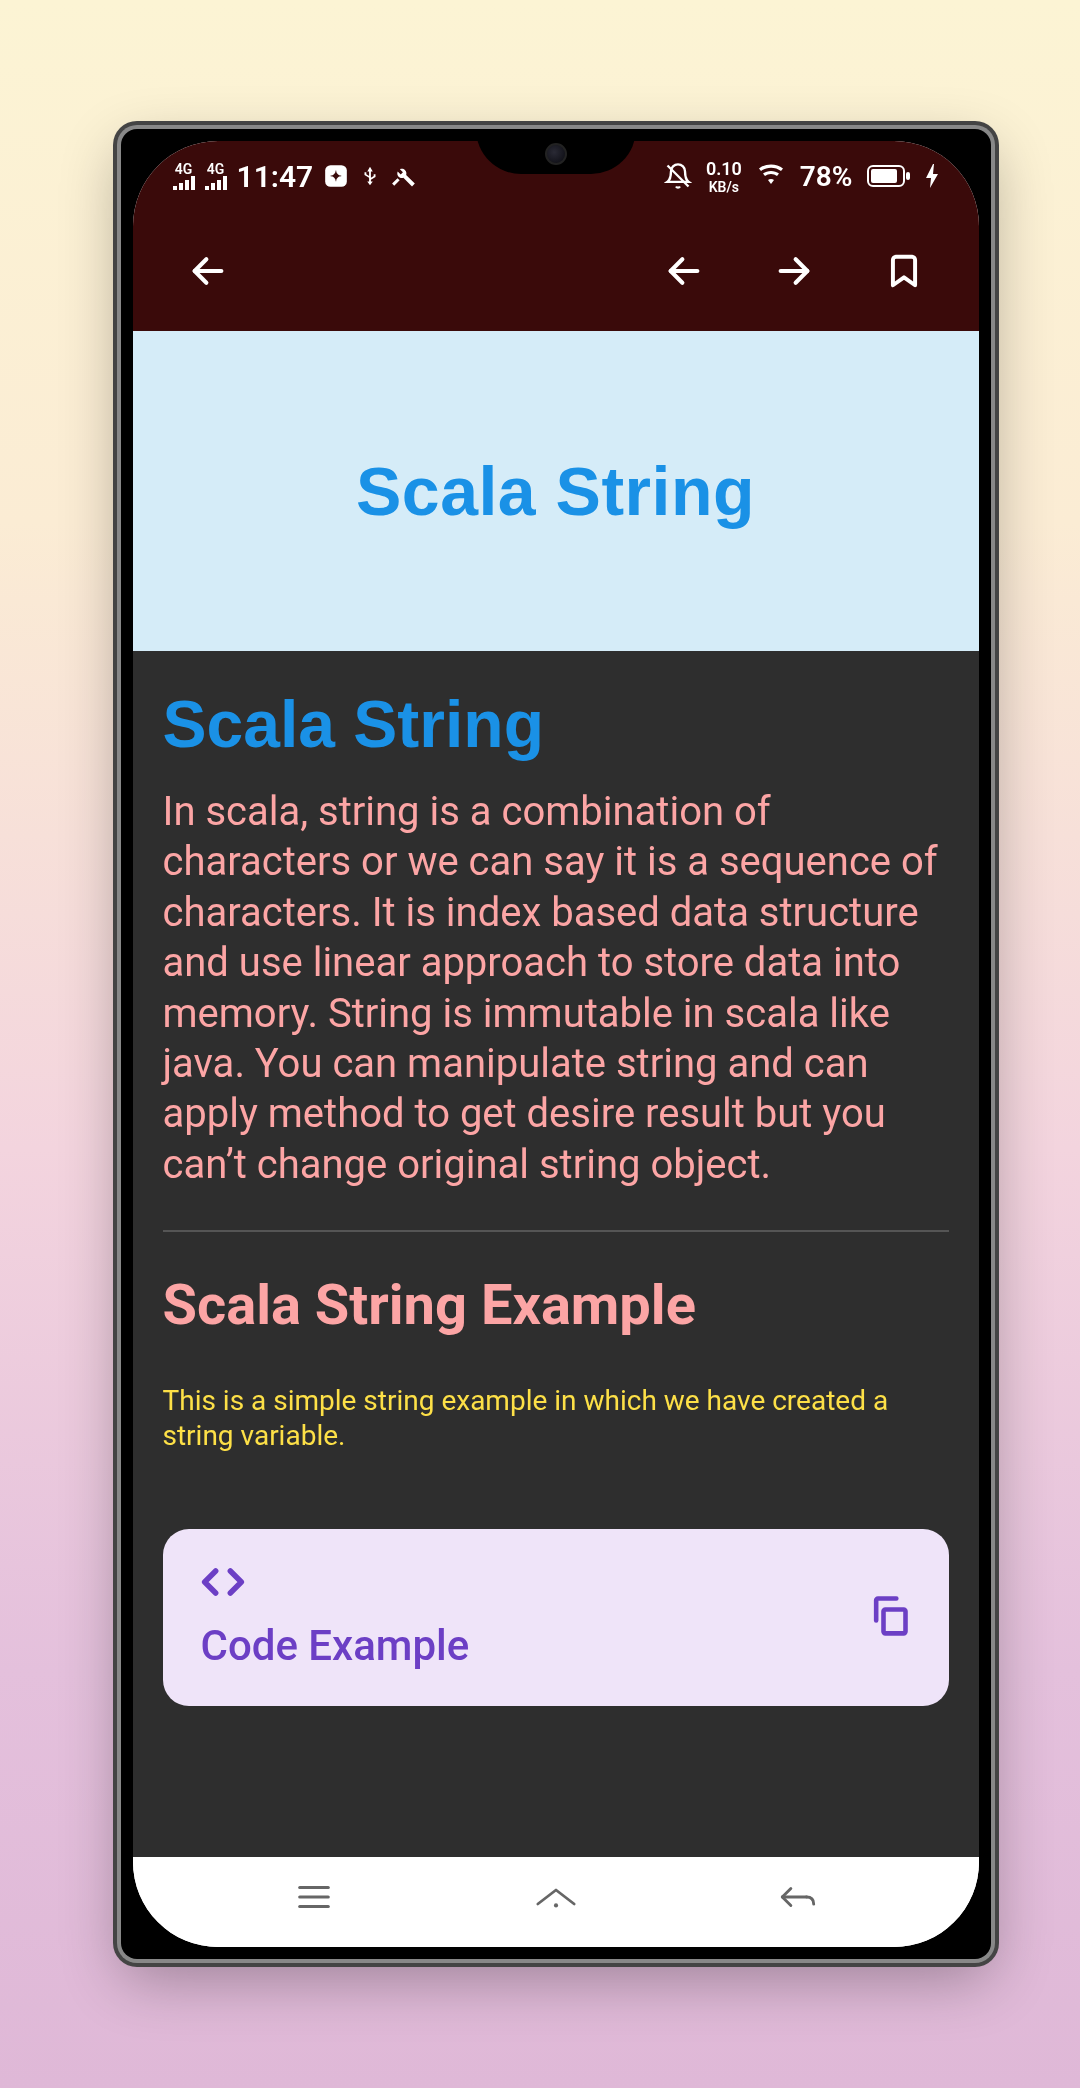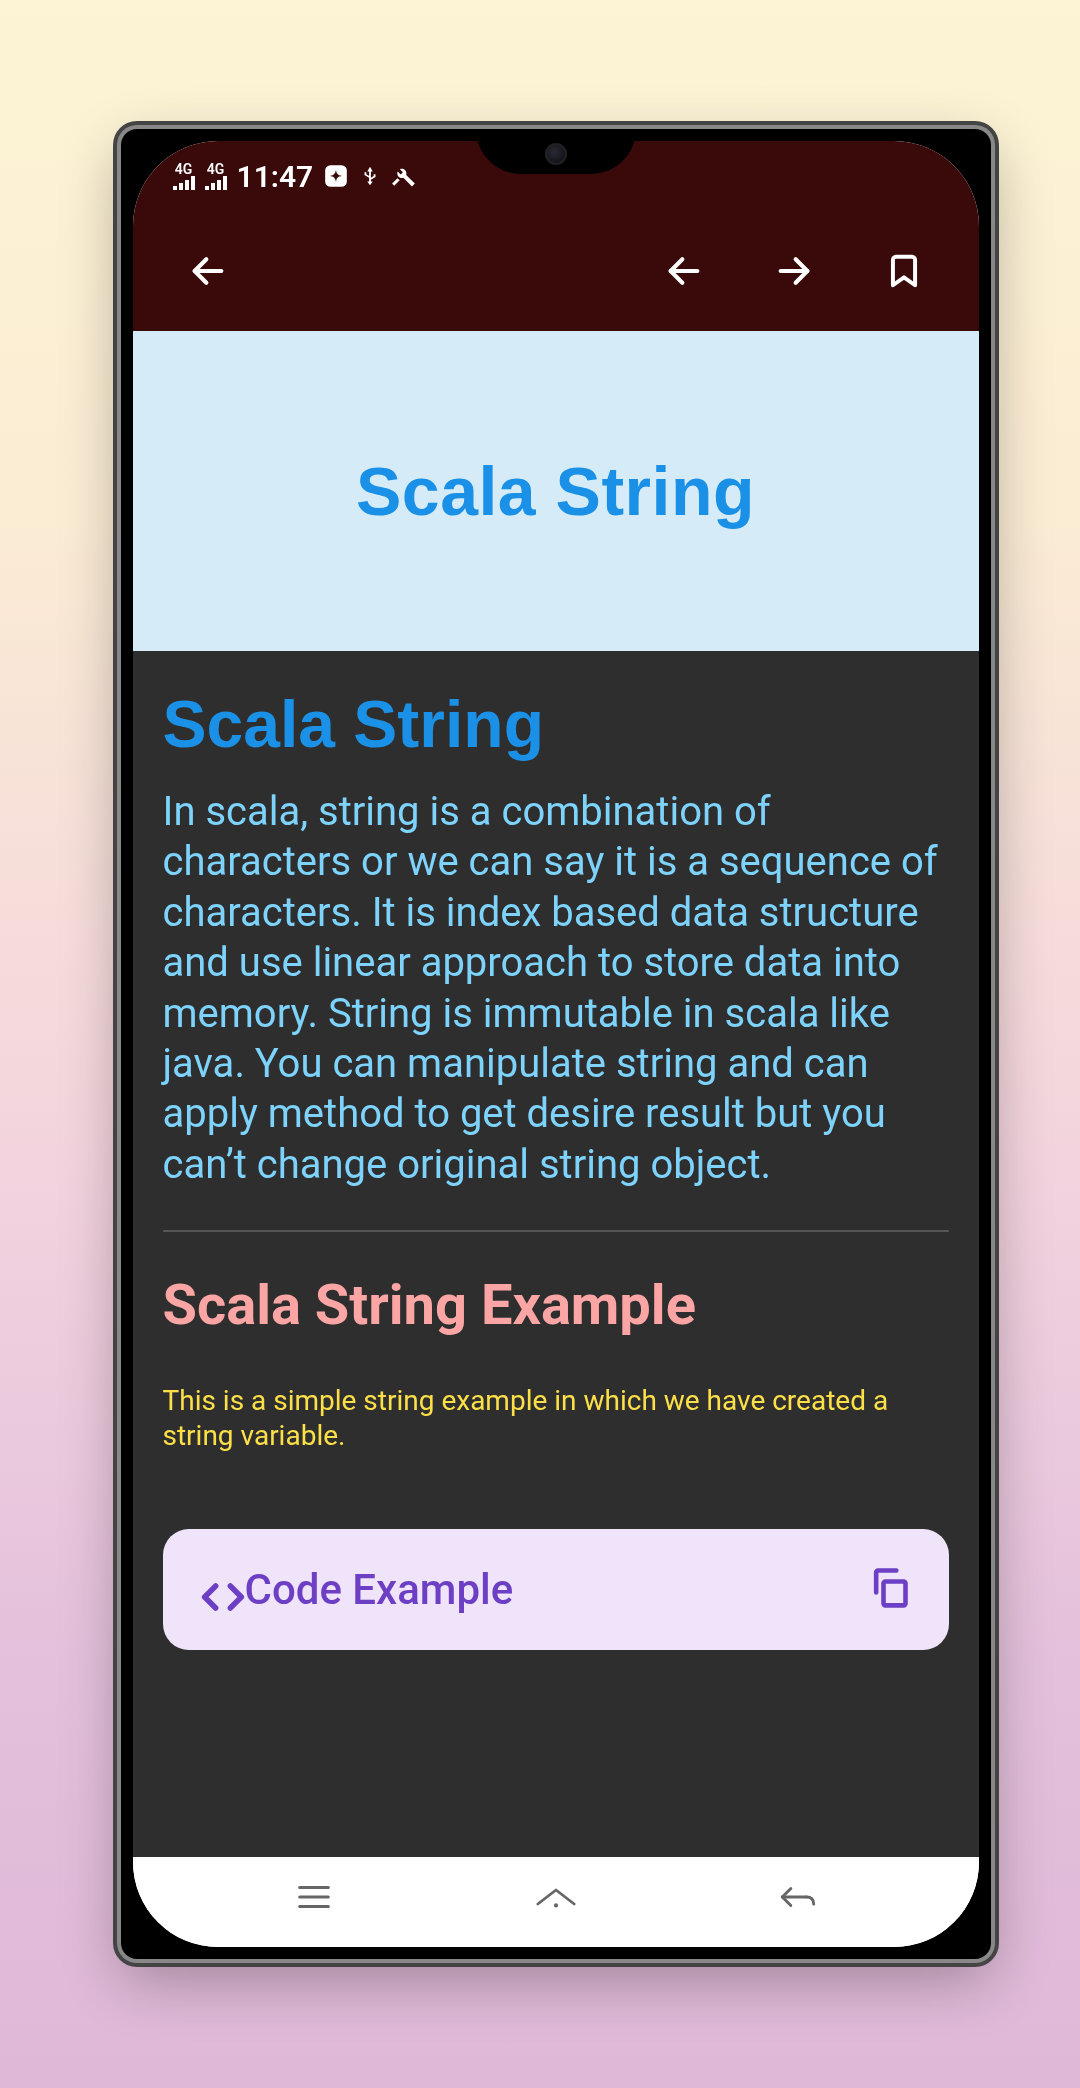--- a/index.html
+++ b/index.html
@@ -128,21 +128,21 @@
     font-family: "Arial Narrow", Impact, sans-serif;
     font-size: 66px;
     font-weight: 900;
     color: #1a91e6;
     margin-bottom: 25px;
     font-stretch: condensed;
   }
   .article-body {
     font-size: 40px;
     line-height: 1.26;
-    color: #7dd3fc;
+    color: #fca5a5;
     margin-bottom: 40px;
   }
   .divider {
     border: none;
     border-top: 2px solid #555;
     margin: 0 0 40px 0;
   }
   .section-heading {
     font-size: 56px;
     font-weight: 700;
@@ -159,22 +159,24 @@
   .code-card {
     background: #efe4f9;
     border-radius: 26px;
     padding: 36px 38px;
     display: flex;
     align-items: center;
     justify-content: space-between;
   }
   .code-card-left {
     display: flex;
-    align-items: flex-end;
+    align-items: flex-start;
+    gap: 22px;
     color: #6c3fc5;
+    flex-direction: column;
   }
   .code-card-label {
     font-size: 42px;
     font-weight: 500;
     color: #6c3fc5;
   }
   .copy-btn { cursor: pointer; }
 
   .nav-bar {
     height: 90px;
@@ -227,20 +229,42 @@
         <span style="font-size:30px;">11:47</span>
         <svg width="26" height="26" viewBox="0 0 24 24">
             <rect x="2" y="2" width="20" height="20" rx="5" fill="#fff"></rect>
             <text x="12" y="17" text-anchor="middle" font-size="13" font-weight="bold" fill="#3a0a0a">✦</text>
           </svg>
         <svg width="22" height="28" viewBox="0 0 24 24" fill="#fff">
             <path d="M12 2l3 5h-2v7l3-2v-2h2v3l-5 3v2h2l-3 4-3-4h2v-4l-5-3V8h2v2l3 2V7H9l3-5z"></path>
           </svg>
         <svg width="26" height="26" viewBox="0 0 24 24" fill="#fff">
             <path d="M22 19l-8-8c.5-1.5.2-3.2-1-4.4-1.3-1.3-3.2-1.5-4.8-.8l2.8 2.8-2 2L6.2 7.8c-.7 1.6-.5 3.5.8 4.8 1.2 1.2 2.9 1.5 4.4 1l8 8 2.6-2.6zM3 21l5-5-2-2-5 5 2 2z"></path>
+          </svg>
+      </div>
+      <div class="status-right">
+        <svg width="28" height="28" viewBox="0 0 24 24" fill="none" stroke="#fff" stroke-width="2">
+            <path d="M18 8a6 6 0 0 0-12 0c0 7-3 9-3 9h18s-3-2-3-9M13.7 21a2 2 0 0 1-3.4 0"></path>
+            <line x1="3" y1="3" x2="21" y2="21"></line>
+          </svg>
+        <div class="kb-stack">
+          <span style="font-size:18px;">0.10</span>
+          <span style="font-size:14px;">KB/s</span>
+        </div>
+        <svg width="30" height="24" viewBox="0 0 24 24" fill="#fff">
+            <path d="M12 20l3-4c-1.7-1.3-4.3-1.3-6 0l3 4zm-6-8c3.3-2.7 8.7-2.7 12 0l2-2.5c-4.4-3.5-11.6-3.5-16 0L6 12zm-4-5c5.5-4.5 14.5-4.5 20 0l2-2.5C17.5-1 6.5-1 0 4.5L2 7z"></path>
+          </svg>
+        <span style="font-size:28px;">78%</span>
+        <svg width="44" height="22" viewBox="0 0 44 22">
+            <rect x="1" y="1" width="36" height="20" rx="5" fill="none" stroke="#fff" stroke-width="2"></rect>
+            <rect x="4" y="4" width="26" height="14" rx="2" fill="#fff"></rect>
+            <rect x="39" y="7" width="4" height="8" rx="2" fill="#fff"></rect>
+          </svg>
+        <svg width="14" height="24" viewBox="0 0 12 24" fill="#fff">
+            <path d="M7 0L0 14h5l-1 10 8-14H7l1-10z"></path>
           </svg>
       </div>
     </div>
 
     <div class="app-bar">
       <div class="app-bar-btn">
         <svg width="40" height="40" viewBox="0 0 24 24" fill="none" stroke="#fff" stroke-width="2.5" stroke-linecap="round" stroke-linejoin="round">
             <line x1="20" y1="12" x2="4" y2="12"></line>
             <polyline points="11 5 4 12 11 19"></polyline>
           </svg>

